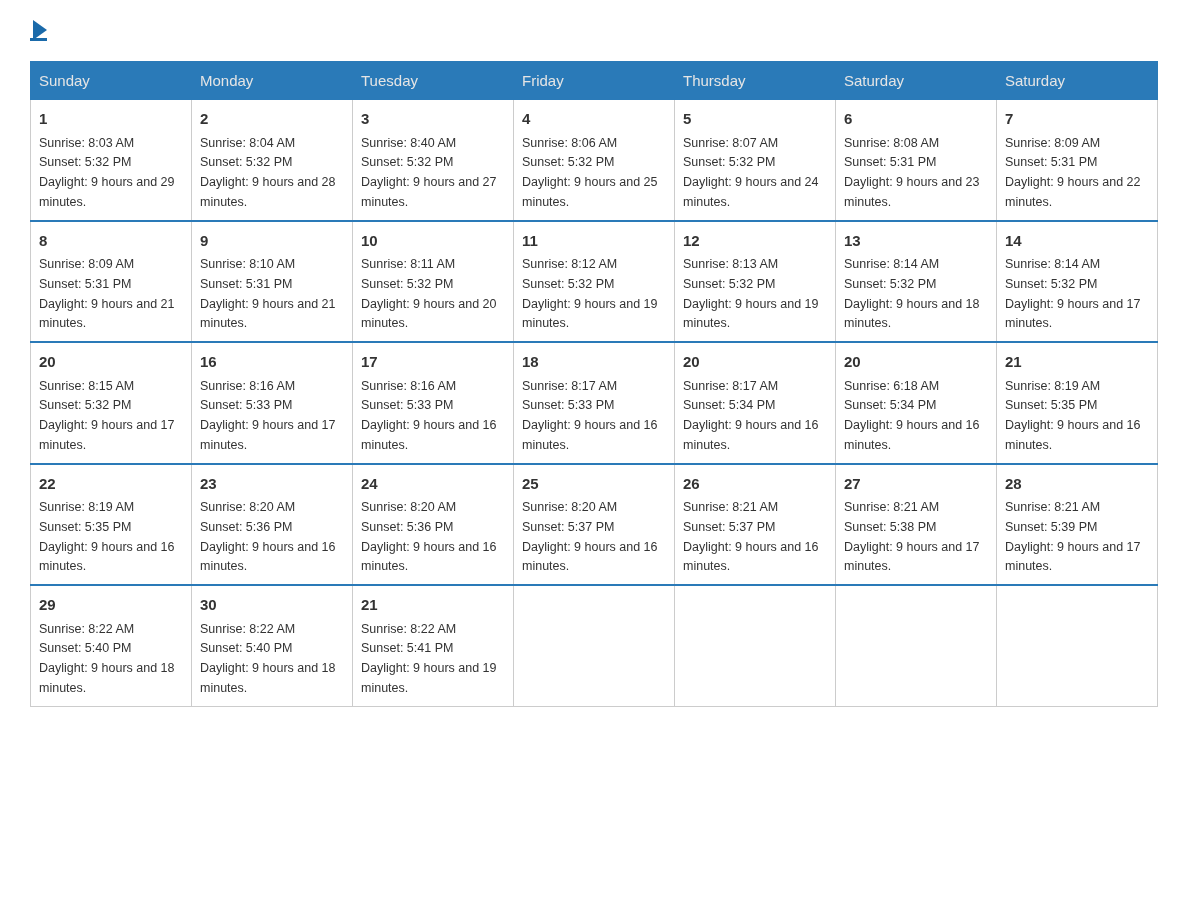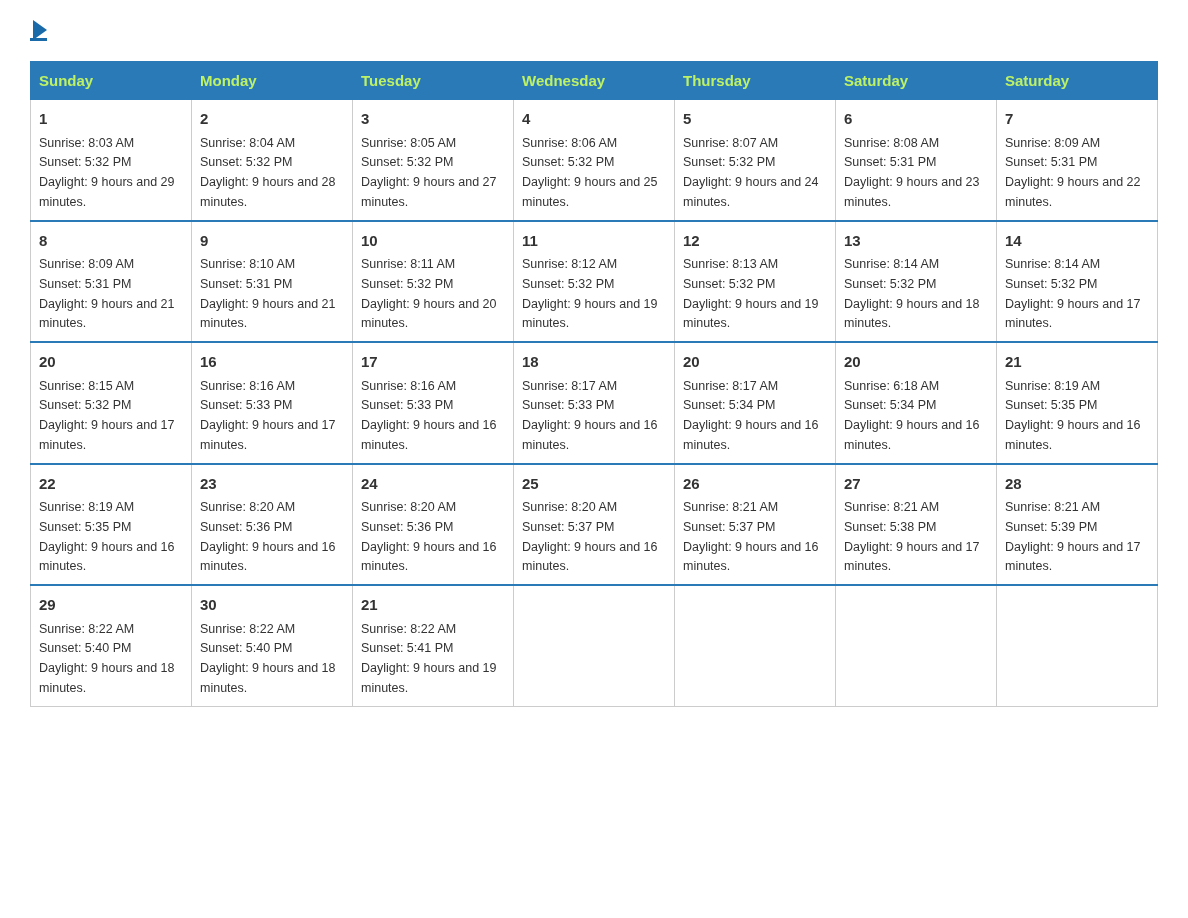--- a/index.html
+++ b/index.html
@@ -31,23 +31,23 @@
       color: #444;
       margin-top: 6px;
     }
     table {
       width: 100%;
       border-collapse: collapse;
       table-layout: fixed;
     }
     thead tr th {
       background-color: #2a7ab8;
-      color: #bef264;
+      color: #e5e5e5;
       font-size: 15px;
-      font-weight: bold;
+      font-weight: normal;
       padding: 10px 8px;
       text-align: left;
       border: 1px solid #2a7ab8;
     }
     tbody tr td {
       border: 1px solid #ccc;
       vertical-align: top;
       padding: 8px 8px;
       font-size: 13px;
       line-height: 1.5;
@@ -134,38 +134,38 @@
     <div class="subtitle"></div>
   </div>
 </div>
 
 <table>
   <thead>
     <tr>
     <th>Sunday</th>
         <th>Monday</th>
         <th>Tuesday</th>
-        <th>Wednesday</th>
+        <th>Friday</th>
         <th>Thursday</th>
         <th>Saturday</th>
         <th>Saturday</th>
       </tr>
   </thead>
   <tbody id="calendar-body">
   <tr>
         <td><span class="day-num">1</span>
         <span class="day-info">Sunrise: 8:03 AM</span><br>
         <span class="day-info">Sunset: 5:32 PM</span><br>
         <span class="day-info">Daylight: 9 hours and 29 minutes.</span></td>
         <td><span class="day-num">2</span>
         <span class="day-info">Sunrise: 8:04 AM</span><br>
         <span class="day-info">Sunset: 5:32 PM</span><br>
         <span class="day-info">Daylight: 9 hours and 28 minutes.</span></td>
         <td><span class="day-num">3</span>
-        <span class="day-info">Sunrise: 8:05 AM</span><br>
+        <span class="day-info">Sunrise: 8:40 AM</span><br>
         <span class="day-info">Sunset: 5:32 PM</span><br>
         <span class="day-info">Daylight: 9 hours and 27 minutes.</span></td>
         <td><span class="day-num">4</span>
         <span class="day-info">Sunrise: 8:06 AM</span><br>
         <span class="day-info">Sunset: 5:32 PM</span><br>
         <span class="day-info">Daylight: 9 hours and 25 minutes.</span></td>
         <td><span class="day-num">5</span>
         <span class="day-info">Sunrise: 8:07 AM</span><br>
         <span class="day-info">Sunset: 5:32 PM</span><br>
         <span class="day-info">Daylight: 9 hours and 24 minutes.</span></td>

